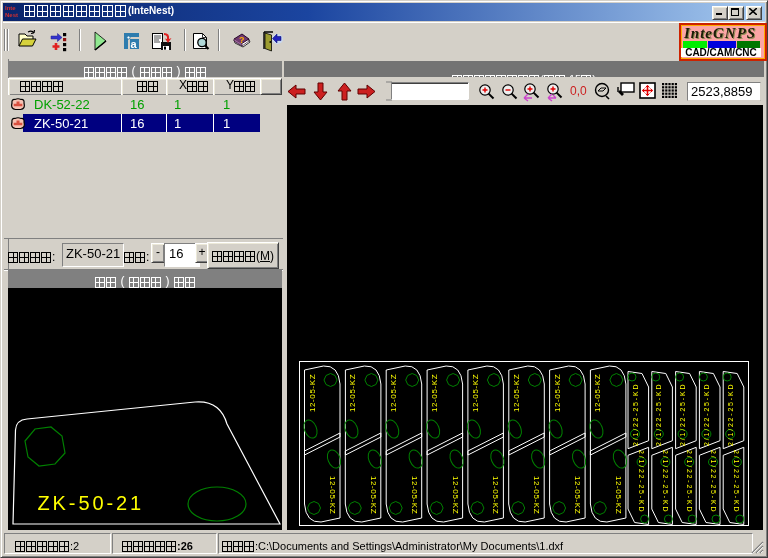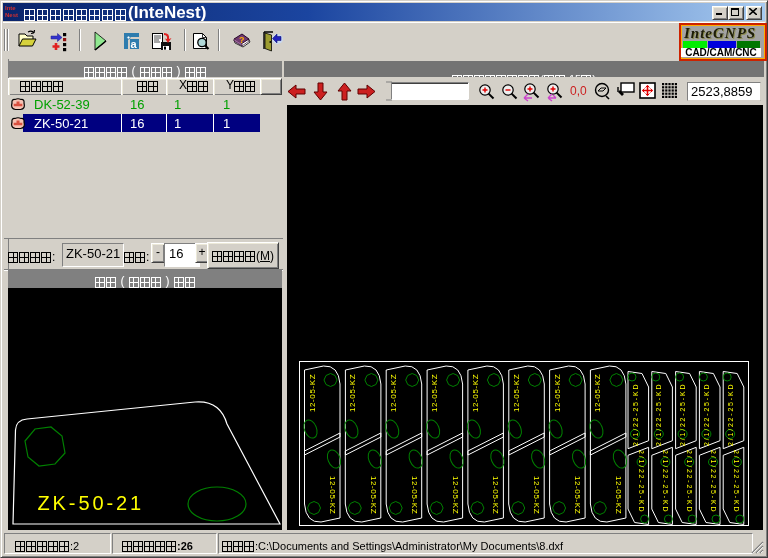--- a/index.html
+++ b/index.html
@@ -16,21 +16,21 @@
 .title-t .c{width:11px;height:12px;margin-right:2px;}
 .fp{display:inline-block;width:12px;font-size:12px;position:relative;top:-2px;text-align:center;}
 </style>
 </head>
 <body>
 
 <div class="abs" style="left:0;top:0;width:766px;height:556px;border:1px solid;border-color:#d4d0c8 #404040 #404040 #d4d0c8;box-shadow:inset 1px 1px 0 #fff, inset -1px -1px 0 #808080;"></div>
 
 <div class="abs" style="left:3px;top:3px;width:762px;height:18px;background:linear-gradient(90deg,#0a246a 0%,#1b45a0 40%,#a6caf0 100%);"></div>
 <div class="abs" style="left:5px;top:5px;width:17px;height:14px;font:bold 6px 'Liberation Sans';color:#d03030;line-height:7px;letter-spacing:0;">Inte<br>Nest</div>
-<div class="abs title-t" style="left:24px;top:5px;color:#fff;font-weight:bold;font-size:17px;">
+<div class="abs title-t" style="left:24px;top:5px;color:#fff;font-weight:bold;font-size:10px;">
 <span class="c cw"></span><span class="c cw"></span><span class="c cw"></span><span class="c cw"></span><span class="c cw"></span><span class="c cw"></span><span class="c cw"></span><span class="c cw"></span><span style="position:relative;top:-2px;">(InteNest)</span>
 </div>
 
 <div class="abs out" style="left:712px;top:6px;width:14px;height:12px;background:#d4d0c8;"></div>
 <div class="abs" style="left:716px;top:13px;width:6px;height:2px;background:#000;"></div>
 <div class="abs out" style="left:728px;top:6px;width:14px;height:12px;background:#d4d0c8;"></div>
 <div class="abs" style="left:731px;top:8px;width:6px;height:5px;border:1px solid #000;border-top:2px solid #000;"></div>
 <div class="abs out" style="left:746px;top:6px;width:14px;height:12px;background:#d4d0c8;"></div>
 <svg class="abs" style="left:749px;top:8px;" width="8" height="7">
     <path d="M0 0 L8 7 M8 0 L0 7" stroke="#000" stroke-width="1.6"></path>
@@ -95,21 +95,21 @@
 
  <g transform="translate(264,6)">
   <path d="M0 0 h9 M0 0 v17" stroke="#000" stroke-width="1.4"></path>
   <path d="M1 1 L7.5 3 L7.5 19 L1 16.5 Z" fill="#9c9c30" stroke="#000" stroke-width="0.8"></path>
   <circle cx="6.3" cy="10" r="0.9" fill="#000"></circle>
   <ellipse cx="13.5" cy="7" rx="5.5" ry="5" fill="#c8d8f0"></ellipse>
   <path d="M17 4.5 L13 4.5 L13 2 L8.5 6.5 L13 11 L13 8.5 L17 8.5 Z" fill="#2222bb" stroke="#000066" stroke-width="0.5"></path>
  </g>
 </svg>
 
-<div class="abs" style="left:679px;top:23px;width:84px;height:34px;border:2px solid #cc2200;background:#a3a3a3;box-shadow:inset 0 0 0 1px #ffaa00;">
+<div class="abs" style="left:679px;top:23px;width:84px;height:34px;border:2px solid #cc2200;background:#fca5a5;box-shadow:inset 0 0 0 1px #ffaa00;">
  <div style="position:absolute;left:3px;top:0px;font:bold italic 15px 'Liberation Serif';color:#1c1c08;text-shadow:1px 1px 0 #8c8c50;letter-spacing:1px;">InteGNPS</div>
  <div style="position:absolute;left:2px;top:16px;width:24px;height:7px;background:#00ee00;"></div>
  <div style="position:absolute;left:27px;top:16px;width:28px;height:7px;background:#0000dd;"></div>
  <div style="position:absolute;left:56px;top:16px;width:23px;height:7px;background:#007700;"></div>
  <div style="position:absolute;left:0px;top:23px;width:80px;height:9px;background:#fff;font:bold 10px 'Liberation Sans';color:#000;text-align:center;line-height:9px;letter-spacing:0px;">CAD/CAM/CNC</div>
 </div>
 
 <div class="abs" style="left:4px;top:59px;width:4px;height:471px;background:#d4d0c8;border-right:1px solid #808080;"></div>
 
 <div class="abs" style="left:8px;top:61px;width:274px;height:14px;background:#808080;color:#fff;text-align:center;padding-top:2px;">
@@ -123,21 +123,21 @@
  <div class="abs out" style="left:205px;top:0;width:45px;height:15px;background:#d4d0c8;padding:1px 0 0 12px;"><span style="position:relative;top:-2px;">Y</span><span class="c ck"></span><span class="c ck"></span></div>
  <div class="abs out" style="left:252px;top:0;width:20px;height:15px;background:#d4d0c8;"></div>
 </div>
 
 <div class="abs" style="left:8px;top:95px;width:274px;height:143px;background:#d4d0c8;"></div>
 <div id="rows" class="abs" style="left:8px;top:95px;width:274px;height:40px;font-size:13px;">
  <svg class="abs" style="left:2px;top:3px;" width="16" height="13" viewBox="0 0 16 13">
       <path d="M5 1.5 Q8 0 11 1.5 Q14.5 1 14 5 Q15.5 11 10.5 11.5 L5.5 11.5 Q0.5 11 2 5 Q1.5 1 5 1.5 Z" fill="#f6c2b4" stroke="#000" stroke-width="1.2"></path>
       <path d="M6.5 3.5 h3 v2.2 h2.8 v2.6 h-8.6 v-2.6 h2.8 Z" fill="#d85040"></path>
     </svg>
- <div class="abs" style="left:26px;top:2px;color:#00a000;">DK-52-39</div>
+ <div class="abs" style="left:26px;top:2px;color:#00a000;">DK-52-22</div>
  <div class="abs" style="left:122px;top:2px;color:#00a000;">16</div>
  <div class="abs" style="left:166px;top:2px;color:#00a000;">1</div>
  <div class="abs" style="left:215px;top:2px;color:#00a000;">1</div>
  <div class="abs" style="left:15px;top:19px;width:237px;height:18px;background:#000080;"></div>
  <div class="abs" style="left:113px;top:19px;width:1px;height:18px;background:#fff;"></div>
  <div class="abs" style="left:158px;top:19px;width:1px;height:18px;background:#fff;"></div>
  <div class="abs" style="left:205px;top:19px;width:1px;height:18px;background:#fff;"></div>
  <svg class="abs" style="left:2px;top:22px;" width="16" height="13" viewBox="0 0 16 13">
       <path d="M5 1.5 Q8 0 11 1.5 Q14.5 1 14 5 Q15.5 11 10.5 11.5 L5.5 11.5 Q0.5 11 2 5 Q1.5 1 5 1.5 Z" fill="#f6c2b4" stroke="#000" stroke-width="1.2"></path>
       <path d="M6.5 3.5 h3 v2.2 h2.8 v2.6 h-8.6 v-2.6 h2.8 Z" fill="#d85040"></path>
@@ -301,13 +301,13 @@
 <div class="abs" style="left:4px;top:531px;width:760px;height:23px;background:#d4d0c8;"></div>
 <div class="abs sunk" style="left:4px;top:533px;width:105px;height:19px;"></div>
 <div class="abs" style="left:15px;top:537px;"><span class="c ck"></span><span class="c ck"></span><span class="c ck"></span><span class="c ck"></span><span class="c ck"></span><span style="font-size:11px;position:relative;top:-1px;">:2</span></div>
 <div class="abs sunk" style="left:112px;top:533px;width:103px;height:19px;"></div>
 <div class="abs" style="left:122px;top:537px;font-weight:bold;"><span class="c ck"></span><span class="c ck"></span><span class="c ck"></span><span class="c ck"></span><span class="c ck"></span><span style="font-size:11px;position:relative;top:-1px;">:26</span></div>
 <div class="abs sunk" style="left:218px;top:533px;width:533px;height:19px;"></div>
 <svg class="abs" style="left:751px;top:541px;" width="13" height="13">
     <path d="M12 1 L1 12 M12 5 L5 12 M12 9 L9 12" stroke="#808080" stroke-width="1.5"></path>
     <path d="M12 2 L2 12 M12 6 L6 12 M12 10 L10 12" stroke="#fff" stroke-width="0.8"></path>
   </svg>
-<div class="abs" style="left:222px;top:537px;"><span class="c ck"></span><span class="c ck"></span><span class="c ck"></span><span style="font-size:11px;position:relative;top:-1px;">:C:\Documents and Settings\Administrator\My Documents\8.dxf</span></div>
+<div class="abs" style="left:222px;top:537px;"><span class="c ck"></span><span class="c ck"></span><span class="c ck"></span><span style="font-size:11px;position:relative;top:-1px;">:C:\Documents and Settings\Administrator\My Documents\1.dxf</span></div>
 
 </body></html>

